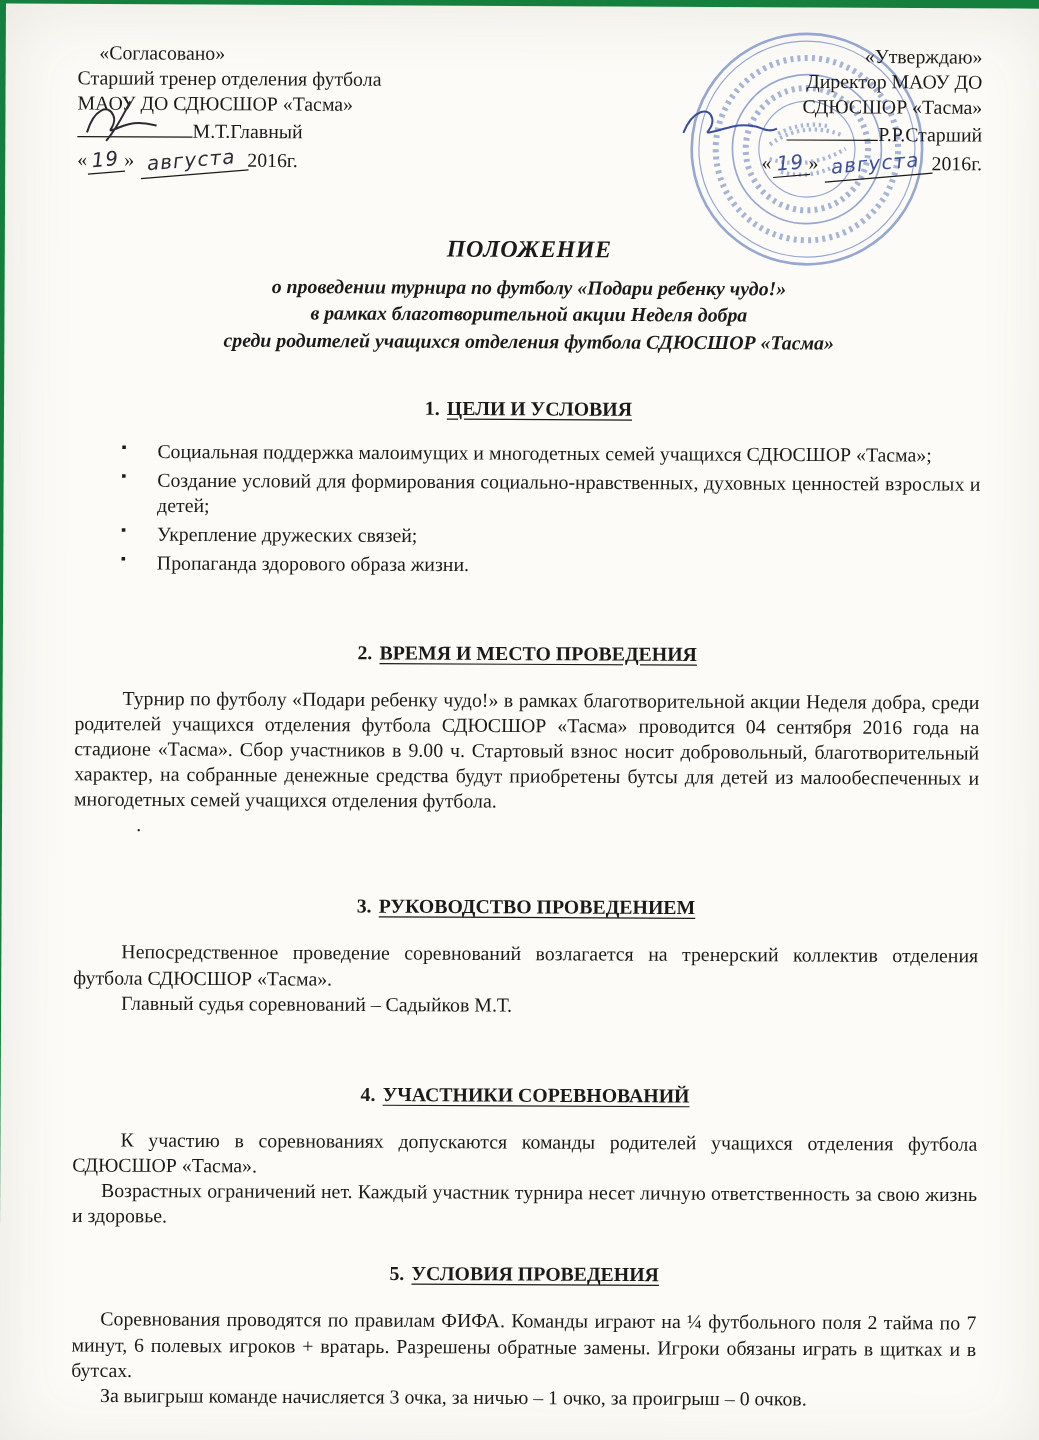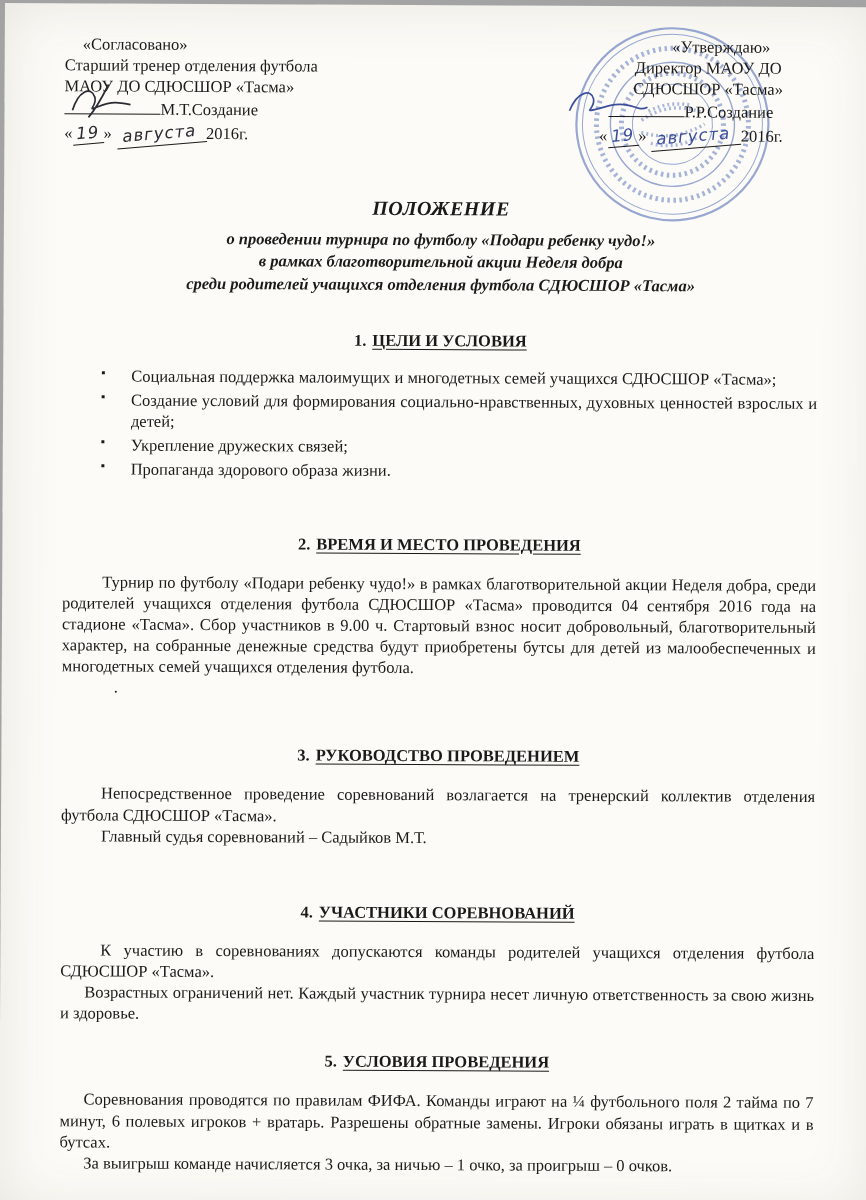--- a/index.html
+++ b/index.html
@@ -1,37 +1,37 @@
 <!DOCTYPE html>
 <html><head>
 <meta charset="utf-8">
 <style>
   html,body{margin:0;padding:0;}
   .scan{
     position:relative;
     width:866px;height:1200px;
-    background:#a3a3a3;
+    background:#15803d;
     overflow:hidden;
     font-family:"Liberation Serif","DejaVu Serif",serif;
     color:#1c1a18;
   }
   .paper{
     position:absolute;left:5px;top:3px;
     width:872px;height:1208px;
     background:#fcfbf7;
     transform:rotate(0.28deg);
     transform-origin:top left;
     box-shadow:inset 0 0 60px rgba(80,70,55,.12);
   }
   .content{position:relative;padding:30px 58px 20px 60px;font-size:16.5px;line-height:1.28;}
 
   
   .hdr{display:flex;justify-content:space-between;position:relative;}
   .hdr-left{width:330px;}
-  .hdr-right{width:255px;text-align:center;position:relative;z-index:2;}
+  .hdr-right{width:255px;text-align:right;position:relative;z-index:2;}
   .hdr div{white-space:nowrap;}
   .sigline{position:relative;display:block;margin-top:2px;}
   .uscore{display:inline-block;border-bottom:1px solid #1c1a18;min-width:96px;height:15px;vertical-align:baseline;}
   .sig-svg{position:absolute;left:0;top:-18px;pointer-events:none;}
   .hand{
     display:inline-block;
     font-family:"DejaVu Sans",sans-serif;
     font-style:italic;
     transform:rotate(-5deg);
     letter-spacing:1px;
@@ -99,37 +99,37 @@
       <div class="hdr">
 
         <div class="hdr-left">
           <div style="padding-left:18px;">«Согласовано»</div>
           <div>Старший тренер отделения футбола</div>
           <div>МАОУ ДО СДЮСШОР «Тасма»</div>
           <div class="sigline">
             <svg class="sig-svg" width="120" height="40" viewBox="0 0 120 40">
               <path d="M8 30 C 14 10, 26 6, 30 16 C 34 25, 20 32, 34 26 C 48 20, 56 22, 66 24 M 44 4 C 38 16, 30 30, 24 37" stroke="#2b2b33" stroke-width="1.7" fill="none"></path>
             </svg>
-            <span class="uscore"></span><span>М.Т.Создание</span>
+            <span class="uscore"></span><span>М.Т.Главный</span>
           </div>
           <div class="dateline">
             <span>«</span><span class="hand ink-dark u-hand" style="padding:0 4px;">19</span><span>»</span>
             <span class="hand ink-dark u-hand">августа</span><span>2016г.</span>
           </div>
         </div>
 
         <div class="hdr-right">
           <div style="padding-left:60px;">«Утверждаю»</div>
           <div style="padding-left:34px;">Директор МАОУ ДО</div>
           <div style="padding-left:34px;">СДЮСШОР «Тасма»</div>
           <div class="sigline">
             <svg class="sig-svg" width="110" height="40" viewBox="0 0 110 40">
               <path d="M6 28 C 14 8, 28 6, 30 16 C 32 26, 18 30, 34 26 C 46 23, 52 20, 64 22 C 72 23, 76 28, 84 24" stroke="#3c4f9c" stroke-width="1.7" fill="none"></path>
             </svg>
-            <span class="uscore" style="min-width:76px;"></span><span>Р.Р.Создание</span>
+            <span class="uscore" style="min-width:76px;"></span><span>Р.Р.Старший</span>
           </div>
           <div class="dateline">
             <span>«</span><span class="hand ink-blue u-hand" style="padding:0 4px;">19</span><span>»</span>
             <span class="hand ink-blue u-hand">августа</span><span>2016г.</span>
           </div>
         </div>
       </div>
 
       <div class="title-block">
         <div class="title-main">ПОЛОЖЕНИЕ</div>

